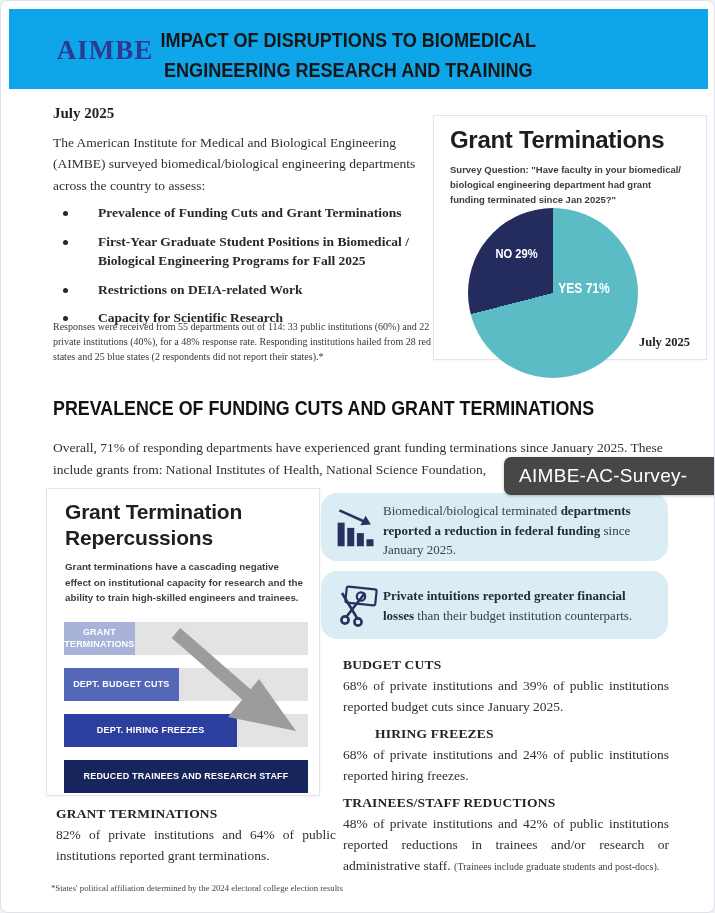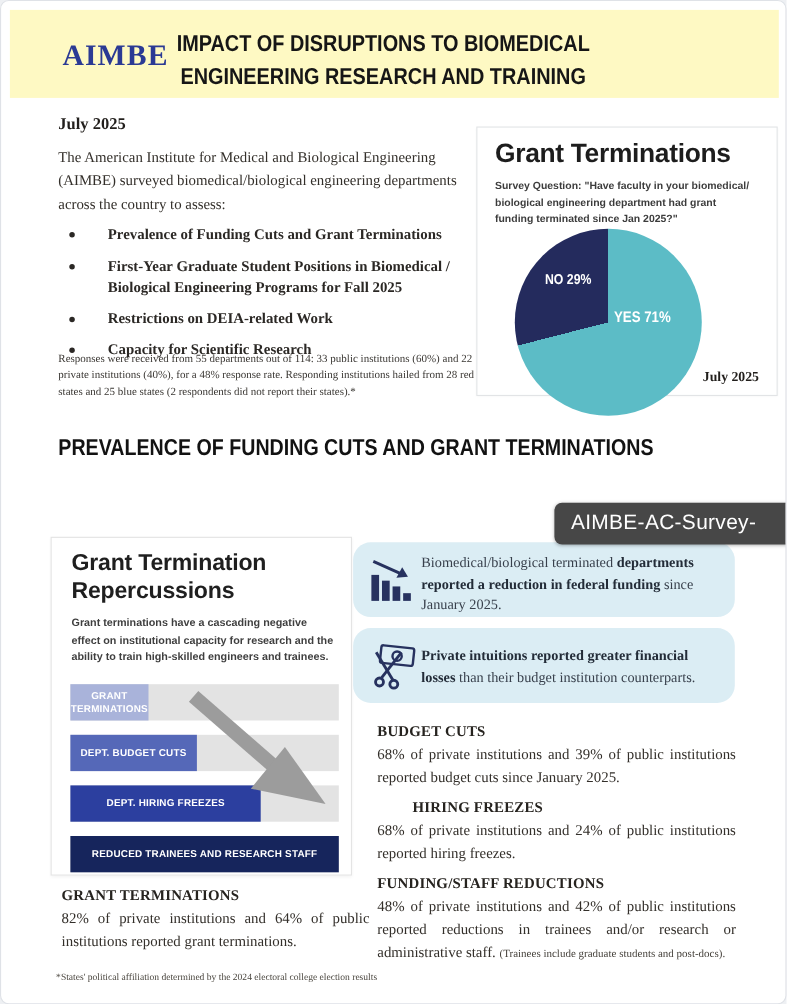--- a/index.html
+++ b/index.html
@@ -4,21 +4,21 @@
 <style>
   html,body{margin:0;padding:0;background:#eef0f3;}
   #page{position:absolute;left:0;top:0;width:715px;height:913px;background:#ffffff;
         border:1px solid #dfe2e7;border-radius:8px;overflow:hidden;box-sizing:border-box;
         font-family:"Liberation Serif",serif;color:#2e2b27;}
   .sans{font-family:"Liberation Sans",sans-serif;}
   .cond{display:inline-block;transform:scaleX(0.85);transform-origin:left center;white-space:nowrap;}
   .cond-c{display:inline-block;transform:scaleX(0.86);transform-origin:center;white-space:nowrap;}
 
   
-  #hdr{position:absolute;left:8px;top:8px;width:699px;height:80px;background:#fef9c3;}
+  #hdr{position:absolute;left:8px;top:8px;width:699px;height:80px;background:#0ea5e9;}
   #logo{position:absolute;left:36px;top:26px;width:120px;text-align:center;
         font-family:"Liberation Serif",serif;font-weight:bold;font-size:27px;
         letter-spacing:1px;color:#2b3a94;}
   #hdr-title{position:absolute;left:110px;right:130px;top:16px;text-align:center;
         font-family:"Liberation Sans",sans-serif;font-weight:700;font-size:21px;
         color:#161616;line-height:1.45;}
 
   
   #intro-date{position:absolute;left:52px;top:104px;font-size:15px;font-weight:bold;color:#221f1c;}
   #intro-para{position:absolute;left:52px;top:131px;width:382px;font-size:13.5px;line-height:1.58;color:#332f2a;}
@@ -116,20 +116,21 @@
     <div id="pie" style="background: conic-gradient(rgb(92, 188, 198) 0deg, rgb(92, 188, 198) 71%, rgb(36, 43, 93) 71%, rgb(36, 43, 93) 100%);">
       <span id="pie-label-no" class="pie-label sans"><span class="cond-c">NO 29%</span></span>
       <span id="pie-label-yes" class="pie-label sans"><span class="cond-c">YES 71%</span></span>
     </div>
     <div id="pie-date">July 2025</div>
   </div>
 
   <div id="sec-heading" class="sans">
     <span class="cond">PREVALENCE OF FUNDING CUTS AND GRANT TERMINATIONS</span>
   </div>
+  <div id="sec-para">Overall, 71% of responding departments have experienced grant funding terminations since January 2025. These include grants from: National Institutes of Health, National Science Foundation,</div>
 
   <div id="tooltip" class="sans">AIMBE-AC-Survey-</div>
 
   <div id="rep-card">
     <div id="rep-title" class="sans">Grant Termination Repercussions</div>
     <div id="rep-desc" class="sans">Grant terminations have a cascading negative effect on institutional capacity for research and the ability to train high-skilled engineers and trainees.</div>
     <div id="cascade">
       <div class="bar-track" style="background: rgb(227, 227, 227);">
         <div class="bar-fill" style="width: 29%; background: rgb(169, 179, 218);">
             <span class="bar-label">GRANT TERMINATIONS</span>
@@ -186,21 +187,21 @@
     </svg>
     <div class="callout-text"><span></span><b>Private intuitions reported greater financial losses</b><span> than their budget institution counterparts.</span></div>
   </div>
 
   <div class="stat-head" id="stat-bc-h">BUDGET CUTS</div>
   <div class="stat-body" id="stat-bc-b">68% of private institutions and 39% of public institutions reported budget cuts since January 2025.</div>
 
   <div class="stat-head" id="stat-hf-h">HIRING FREEZES</div>
   <div class="stat-body" id="stat-hf-b">68% of private institutions and 24% of public institutions reported hiring freezes.</div>
 
-  <div class="stat-head" id="stat-ts-h">FUNDING/STAFF REDUCTIONS</div>
+  <div class="stat-head" id="stat-ts-h">TRAINEES/STAFF REDUCTIONS</div>
   <div class="stat-body" id="stat-ts-b"><span>48% of private institutions and 42% of public institutions reported reductions in trainees and/or research or administrative staff.</span> <span class="small-note">(Trainees include graduate students and post-docs).</span></div>
 
   <div class="stat-head" id="stat-gt-h">GRANT TERMINATIONS</div>
   <div class="stat-body" id="stat-gt-b">82% of private institutions and 64% of public institutions reported grant terminations.</div>
 
   <div id="footnote">*States' political affiliation determined by the 2024 electoral college election results</div>
 
 </div>
 
 </body></html>

